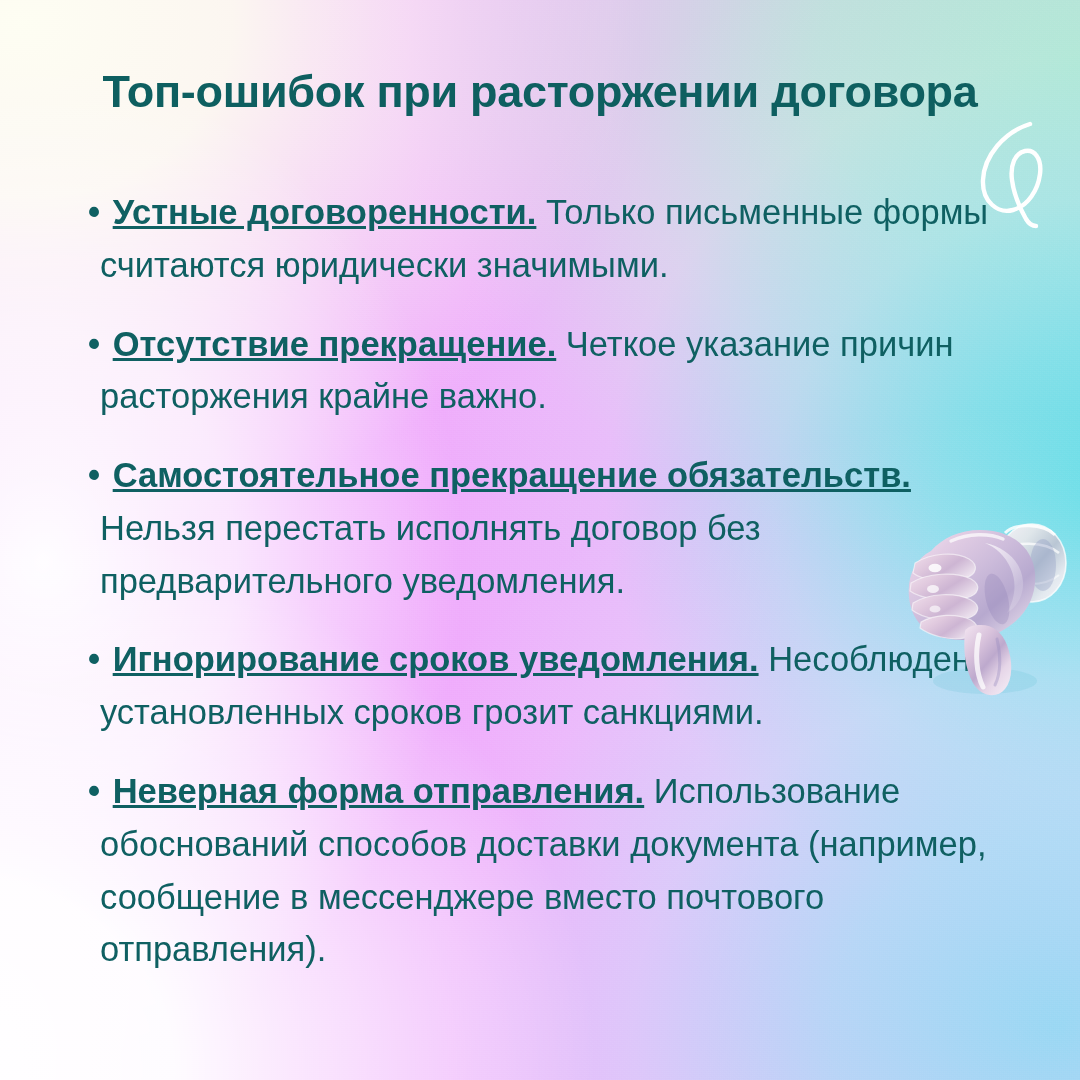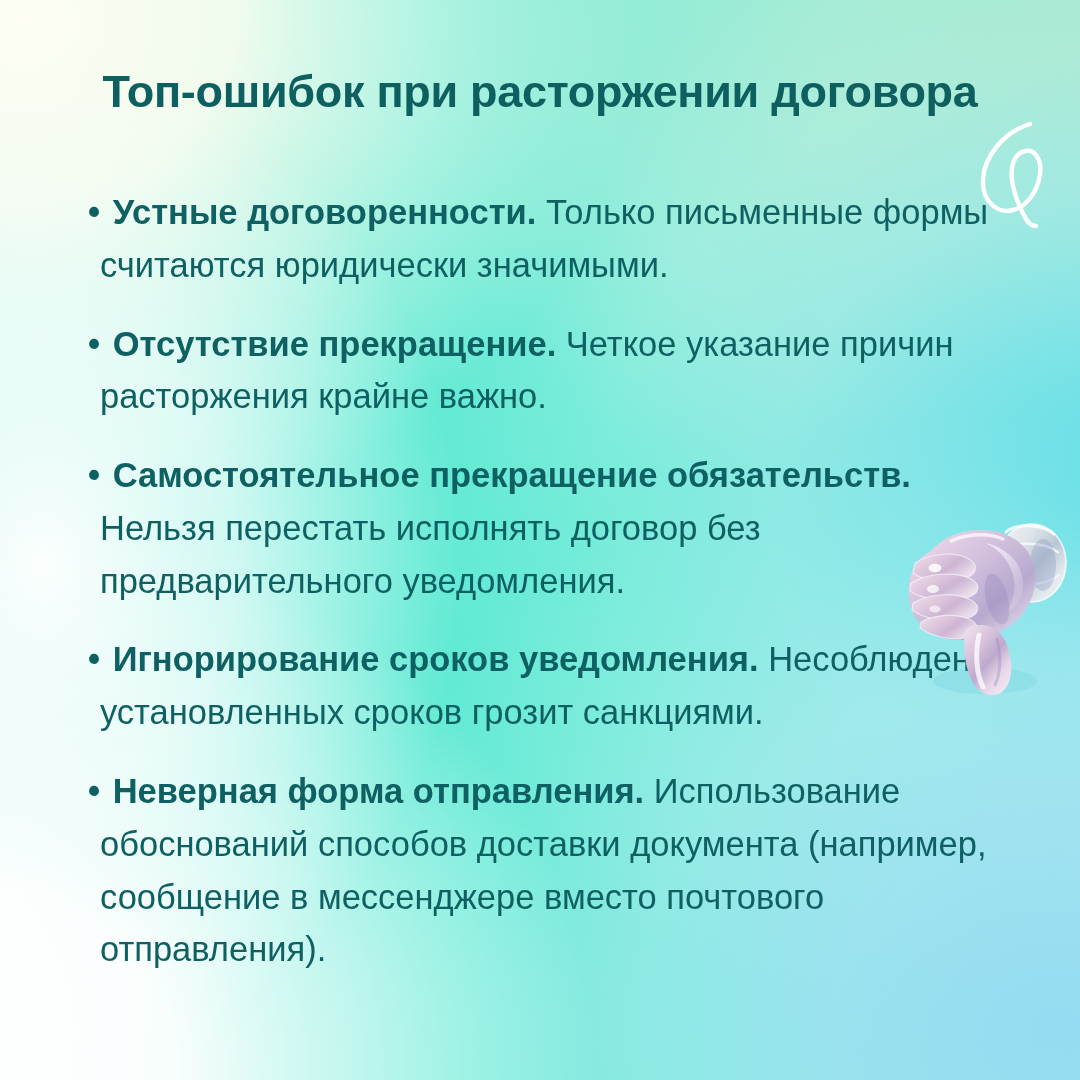--- a/index.html
+++ b/index.html
@@ -11,21 +11,21 @@
   }
   body {
     font-family: "Liberation Sans", "DejaVu Sans", sans-serif;
   }
 
   #card {
     position: relative;
     width: 1080px;
     height: 1080px;
     overflow: hidden;
-    background-color: #5eead4;
+    background-color: #f0abfc;
   }
 
   
   .bg-layer {
     position: absolute;
     inset: 0;
     pointer-events: none;
   }
   
   .bg-green {
@@ -131,20 +131,21 @@
     padding-left: 12px;
   }
   .bullet:last-child { margin-bottom: 0; }
 
   .dot {
     font-weight: bold;
     letter-spacing: 3px;
   }
   .lead {
     font-weight: bold;
+    text-decoration: underline;
   }
   .rest {
     font-weight: normal;
   }
 
   
   #squiggle {
     position: absolute;
     left: 968px;
     top: 118px;

